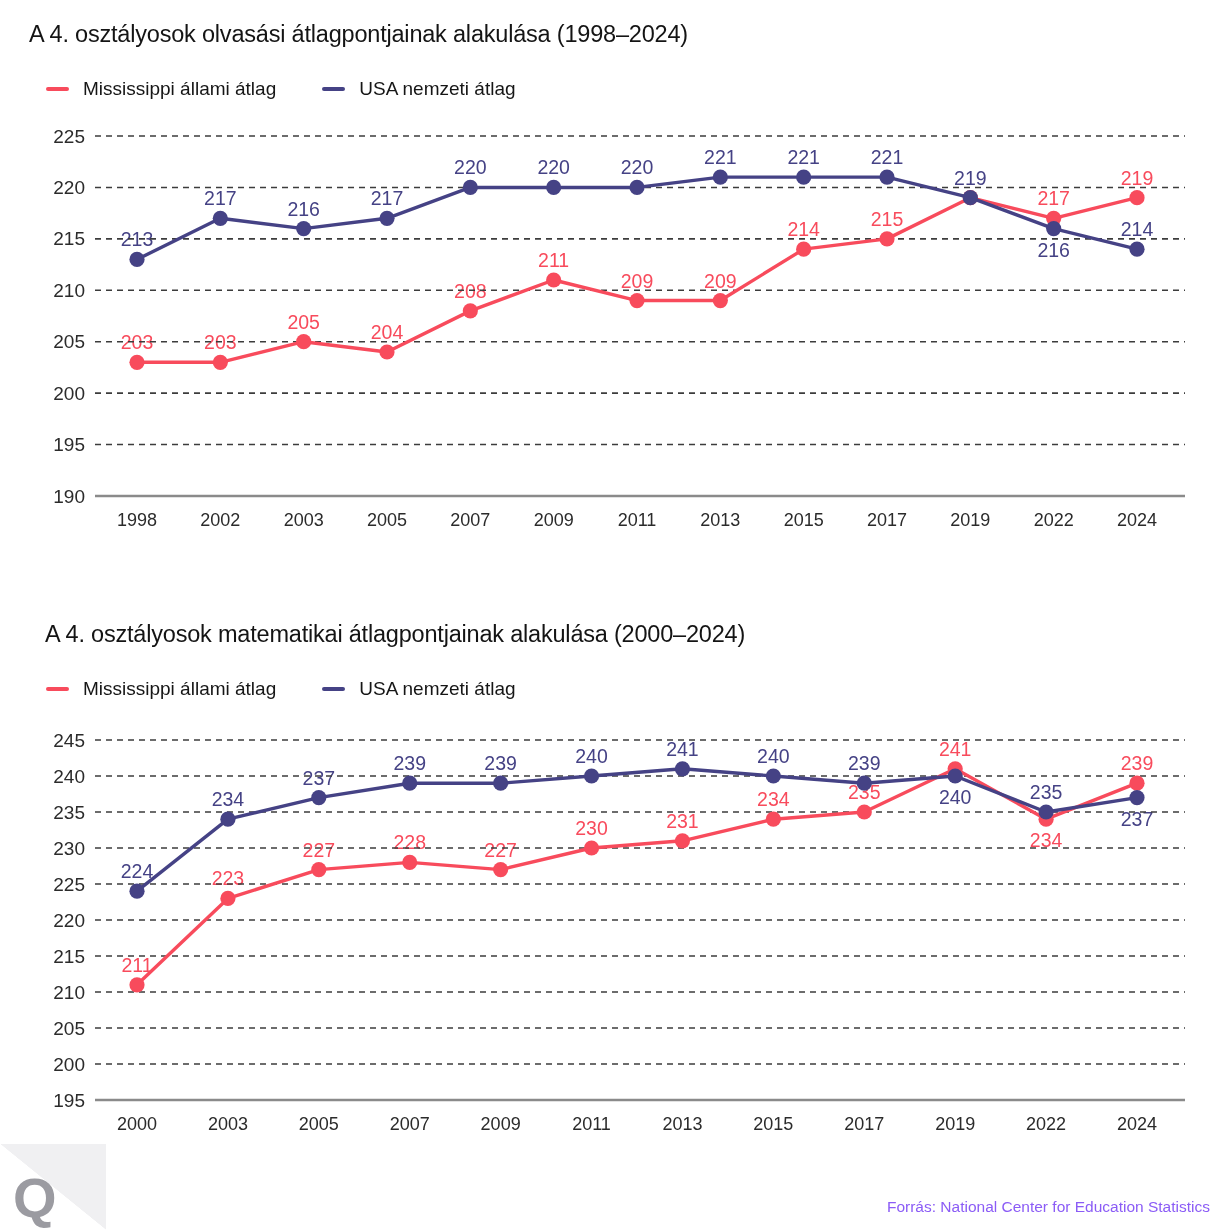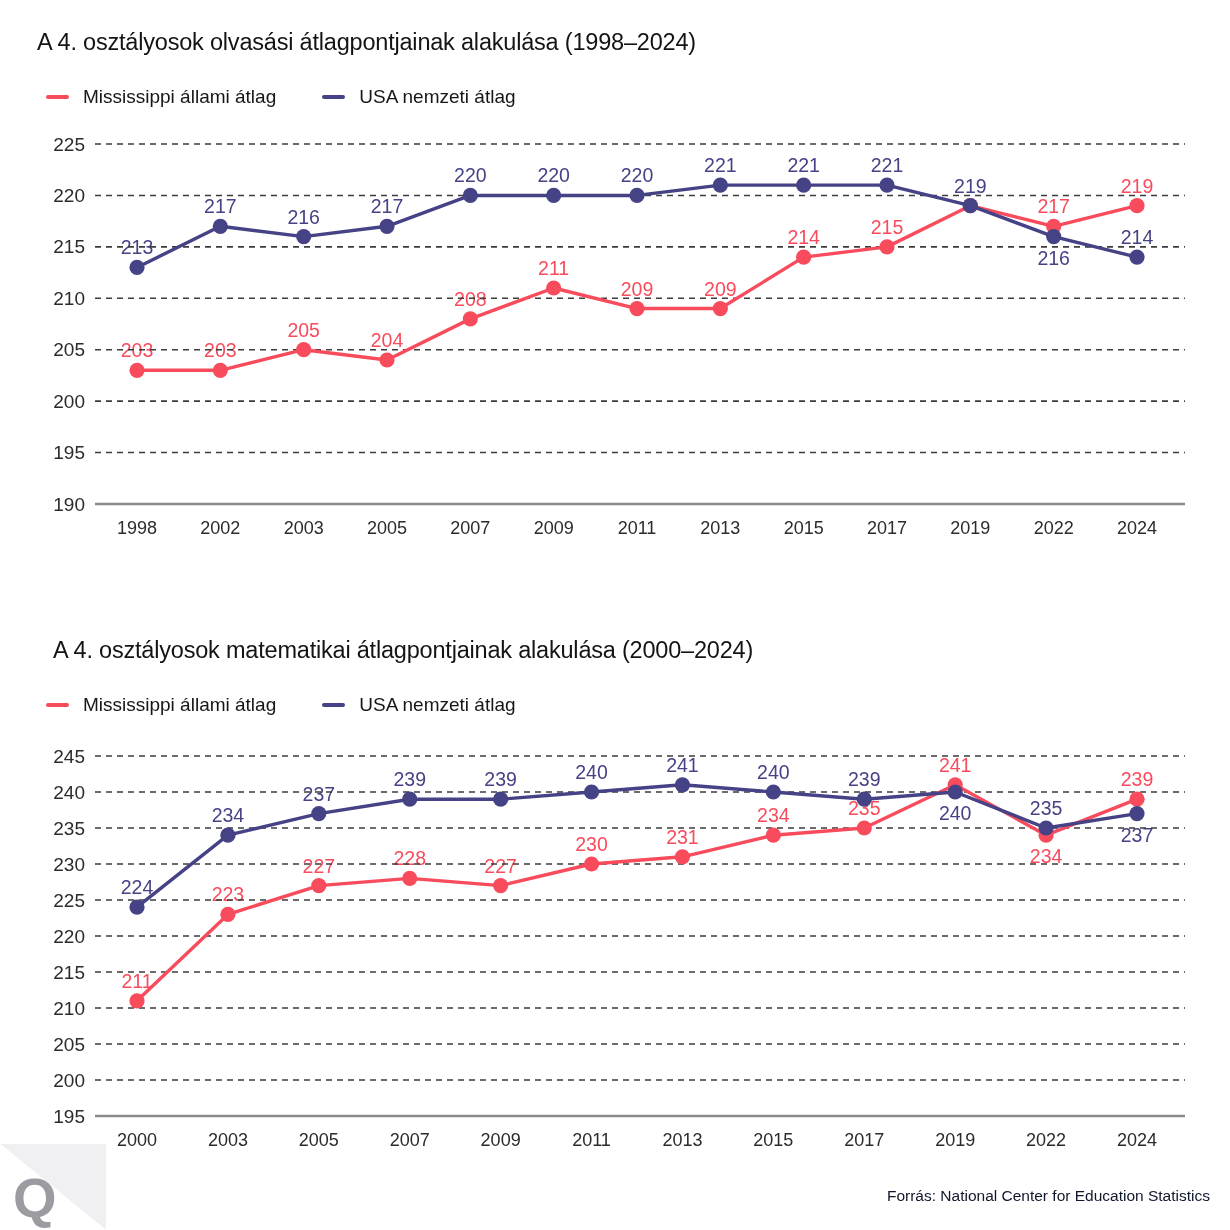--- a/index.html
+++ b/index.html
@@ -1,37 +1,37 @@
 <!DOCTYPE html>
 <html><head>
 <meta charset="utf-8">
 <style>
   html,body{margin:0;padding:0;}
   body{
     width:1230px;height:1230px;position:relative;overflow:hidden;
     background:#ffffff;font-family:"Liberation Sans", sans-serif;
   }
   .chart-title{
-    margin:16px;padding:12px 20px 0 21px;
+    margin:8px;padding:12px 20px 0 21px;
     font-size:23.5px;line-height:28px;font-weight:500;color:#141414;
     letter-spacing:-0.2px;
   }
   .chart-title.second{padding-top:76px;padding-left:37px;}
   .legend{
     margin:30px 0 0 46px;display:flex;align-items:flex-end;gap:46px;
     font-size:19px;color:#161616;
   }
   .legend-item{display:flex;align-items:center;}
   .legend-swatch{
     display:inline-block;width:23px;height:4px;border-radius:2px;margin-right:14px;
   }
   svg.chart{display:block;margin-top:6px;}
   .footer-source{
-    position:absolute;right:20px;bottom:25px;
-    font-size:15.5px;color:#0f172a;
+    position:absolute;right:20px;bottom:14px;
+    font-size:15.5px;color:#8b5cf6;
   }
   .logo-tile{
     position:absolute;left:0;bottom:0;width:106px;height:86px;
     background:linear-gradient(to bottom left, #f0f0f2 49.6%, rgba(255,255,255,0) 50%);
   }
   .logo-letter{
     position:absolute;left:13px;bottom:4px;
     font-size:56px;font-weight:700;color:#9b9ba1;line-height:1;
     font-family:"Liberation Sans", sans-serif;
   }

